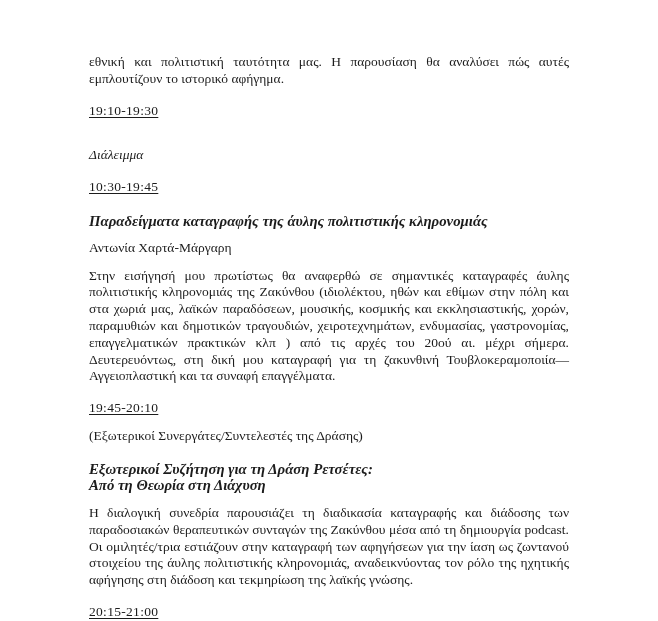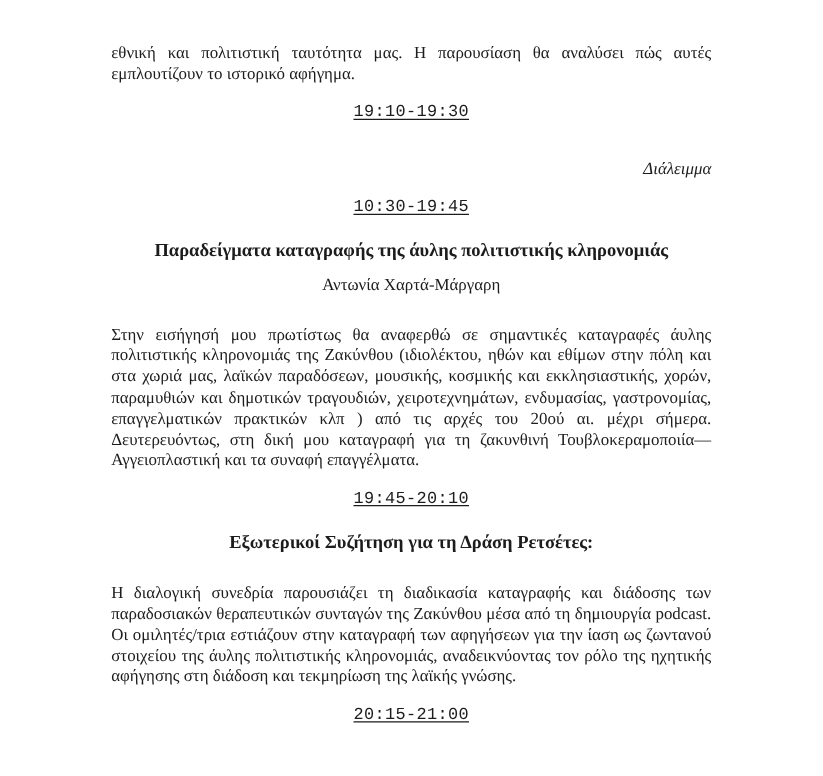--- a/index.html
+++ b/index.html
@@ -25,58 +25,59 @@
     line-height: 16.8px;
   }
 
   .para {
     text-align: justify;
     text-justify: inter-word;
   }
 
   .intro-para {
     margin-bottom: 14px;
+    margin-top: 20px;
   }
 
   .time-slot {
-    text-align: center;
+    text-align: left;
     margin-top: 15px;
     margin-bottom: 11px;
     letter-spacing: 0.3px;
-    font-family: Liberation Mono, monospace;
   }
   .time-slot .time-text {
     text-decoration: underline;
     text-underline-offset: 2px;
   }
 
   .break-title {
-    text-align: right;
+    text-align: left;
     font-style: italic;
     margin-bottom: 11px;
     margin-top: 28px;
   }
 
   .session-title {
-    text-align: center;
+    text-align: left;
     font-weight: bold;
+    font-style: italic;
     font-size: 14.8px;
     line-height: 16.2px;
     margin-top: 17px;
     margin-bottom: 11px;
   }
 
   .speaker-block {
-    text-align: center;
+    text-align: left;
     line-height: 15.5px;
     margin-bottom: 11px;
   }
 
   .description {
-    margin-top: 24px;
+    margin-top: 12px;
     margin-bottom: 2px;
   }
 </style>
 </head>
 <body>
 
 <div class="page">
 
   <p class="para intro-para">εθνική και πολιτιστική ταυτότητα μας. Η παρουσίαση θα αναλύσει πώς αυτές εμπλουτίζουν το ιστορικό αφήγημα.</p>
 
@@ -97,24 +98,26 @@
     <div>Αντωνία Χαρτά-Μάργαρη</div>
   </div>
 
   <p class="para description">Στην εισήγησή μου πρωτίστως θα αναφερθώ σε σημαντικές καταγραφές άυλης πολιτιστικής κληρονομιάς της Ζακύνθου (ιδιολέκτου, ηθών και εθίμων στην πόλη και στα χωριά μας, λαϊκών παραδόσεων, μουσικής, κοσμικής και εκκλησιαστικής, χορών, παραμυθιών και δημοτικών τραγουδιών, χειροτεχνημάτων, ενδυμασίας, γαστρονομίας, επαγγελματικών πρακτικών κλπ ) από τις αρχές του 20ού αι. μέχρι σήμερα. Δευτερευόντως, στη δική μου καταγραφή για τη ζακυνθινή Τουβλοκεραμοποιία—Αγγειοπλαστική και τα συναφή επαγγέλματα.</p>
 
   <div class="time-slot">
     <span class="time-text">19:45-20:10</span>
   </div>
 
   <div class="speaker-block">
+    <div>(Εξωτερικοί Συνεργάτες/Συντελεστές της Δράσης)</div>
   </div>
 
   <div class="session-title">
     <div>Εξωτερικοί Συζήτηση για τη Δράση Ρετσέτες:</div>
+    <div>Από τη Θεωρία στη Διάχυση</div>
   </div>
 
   <p class="para description">Η διαλογική συνεδρία παρουσιάζει τη διαδικασία καταγραφής και διάδοσης των παραδοσιακών θεραπευτικών συνταγών της Ζακύνθου μέσα από τη δημιουργία podcast. Οι ομιλητές/τρια εστιάζουν στην καταγραφή των αφηγήσεων για την ίαση ως ζωντανού στοιχείου της άυλης πολιτιστικής κληρονομιάς, αναδεικνύοντας τον ρόλο της ηχητικής αφήγησης στη διάδοση και τεκμηρίωση της λαϊκής γνώσης.</p>
 
   <div class="time-slot">
     <span class="time-text">20:15-21:00</span>
   </div>
 
 </div>
 

